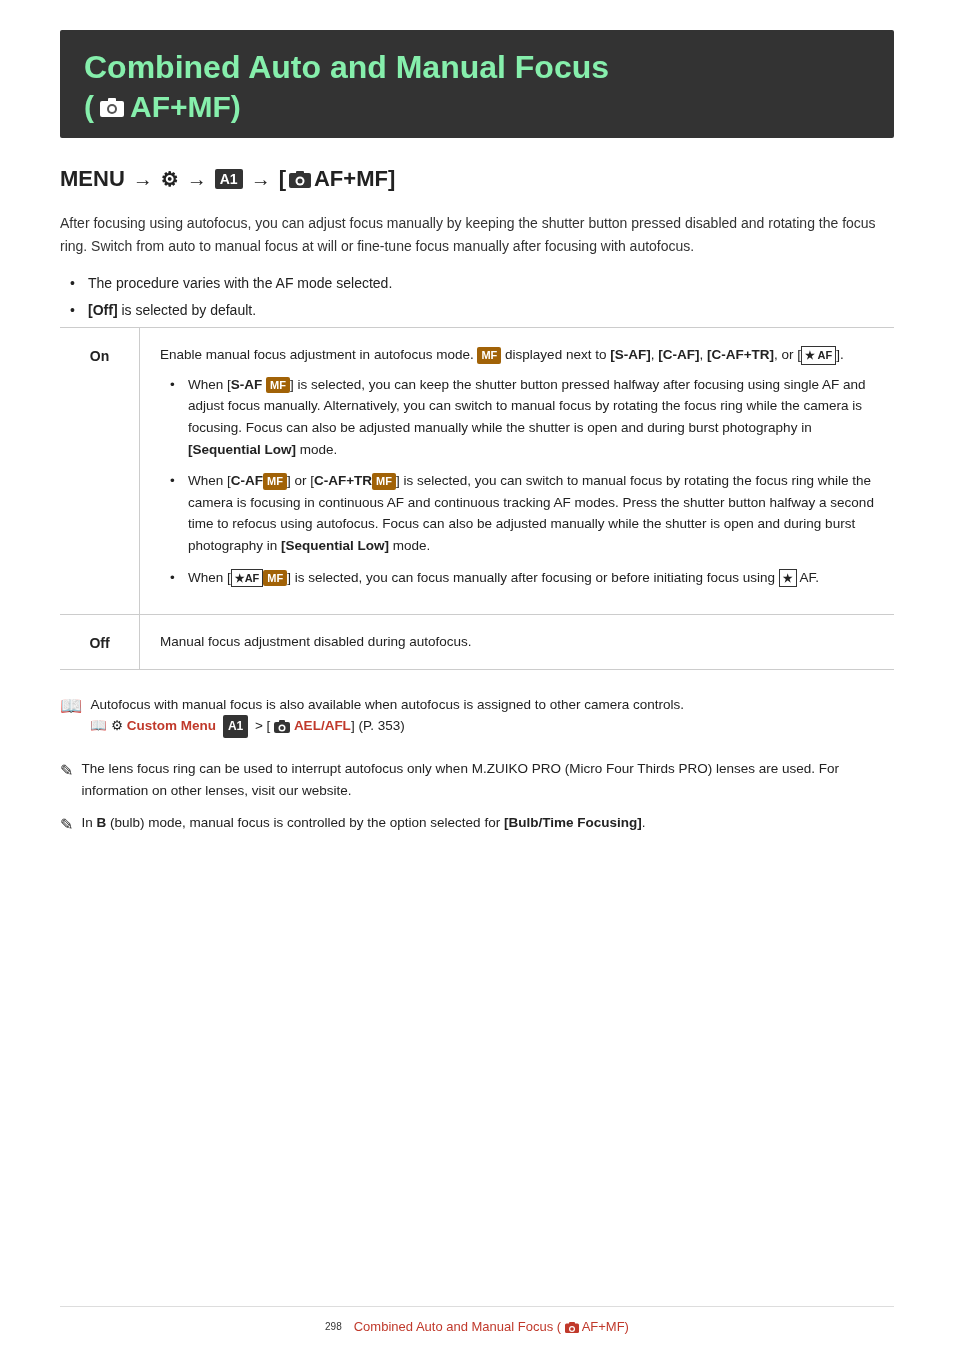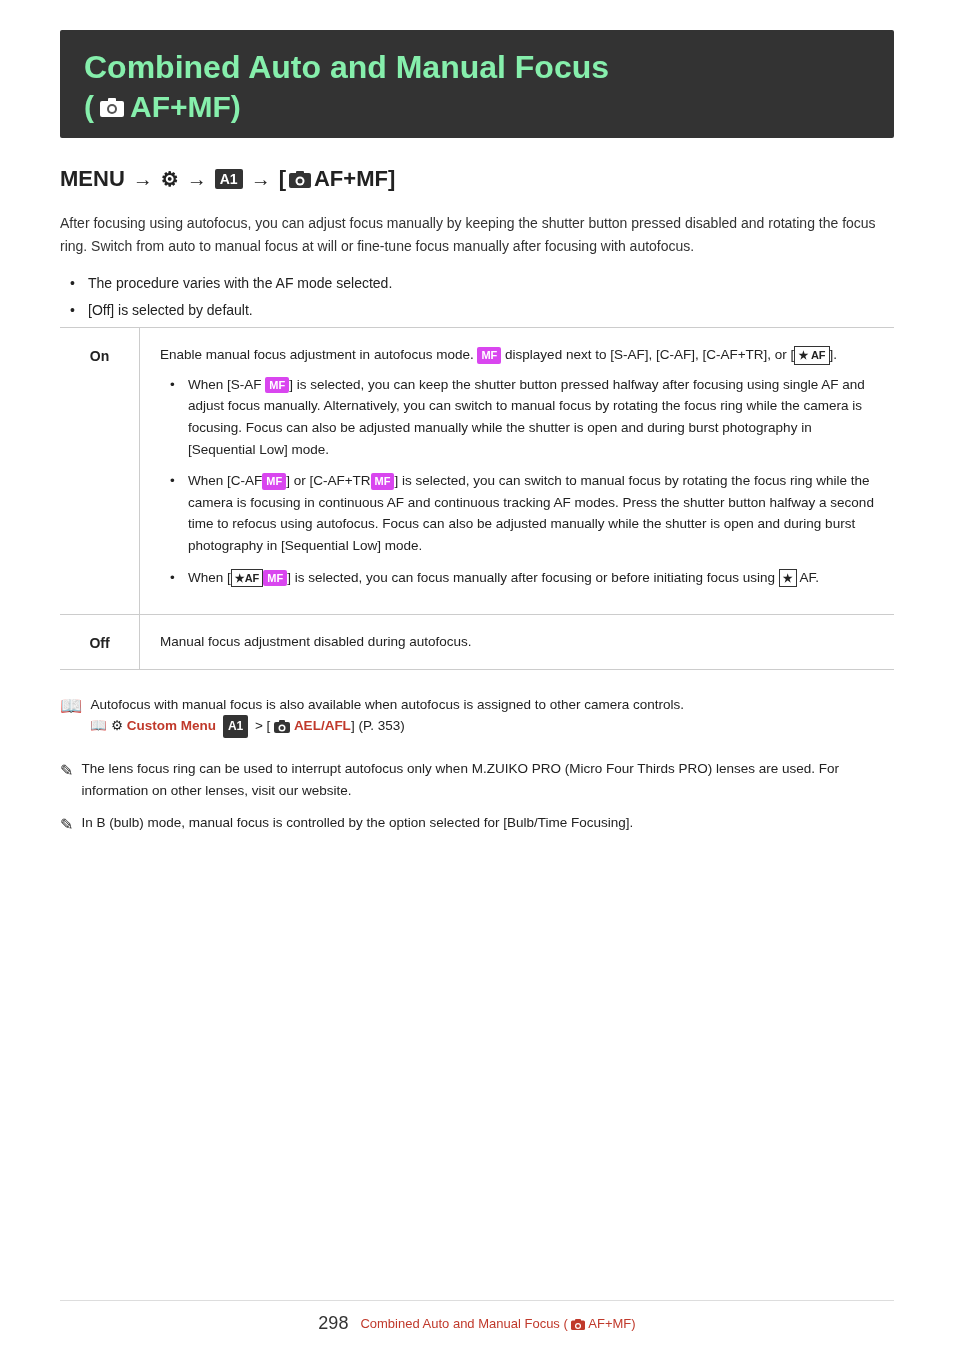--- a/index.html
+++ b/index.html
@@ -128,26 +128,26 @@
       position: relative;
       padding-left: 18px;
       margin-bottom: 10px;
       line-height: 1.6;
     }
     .table-cell-content .sub-bullets li::before {
       content: '•';
       position: absolute;
       left: 0;
     }
-    .bold { font-weight: normal; }
+    .bold { font-weight: bold; }
     .mf-badge {
       display: inline-flex;
       align-items: center;
       justify-content: center;
-      background: #d946ef;
+      background: #a16207;
       color: #fff;
       font-size: 11px;
       font-weight: bold;
       padding: 1px 4px;
       border-radius: 2px;
       vertical-align: middle;
       line-height: 1.3;
     }
     .star-af {
       display: inline-flex;
@@ -197,21 +197,21 @@
       align-items: center;
       justify-content: center;
       gap: 12px;
       font-size: 13px;
       color: #666;
       border-top: 1px solid #ddd;
       padding-top: 12px;
       margin: 0 60px;
     }
     .page-number {
-      font-size: 18px;
+      font-size: 10px;
       color: #333;
       font-weight: normal;
     }
     .footer-title {
       color: #c0392b;
     }
   </style>
 </head>
 <body>
 

